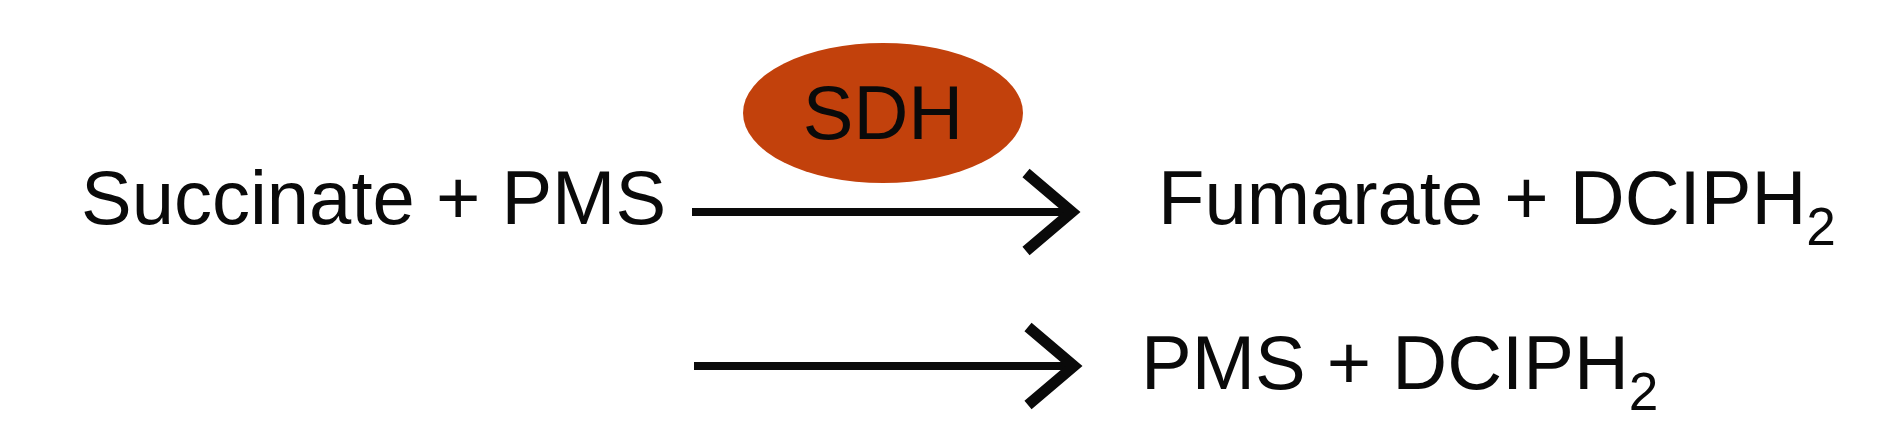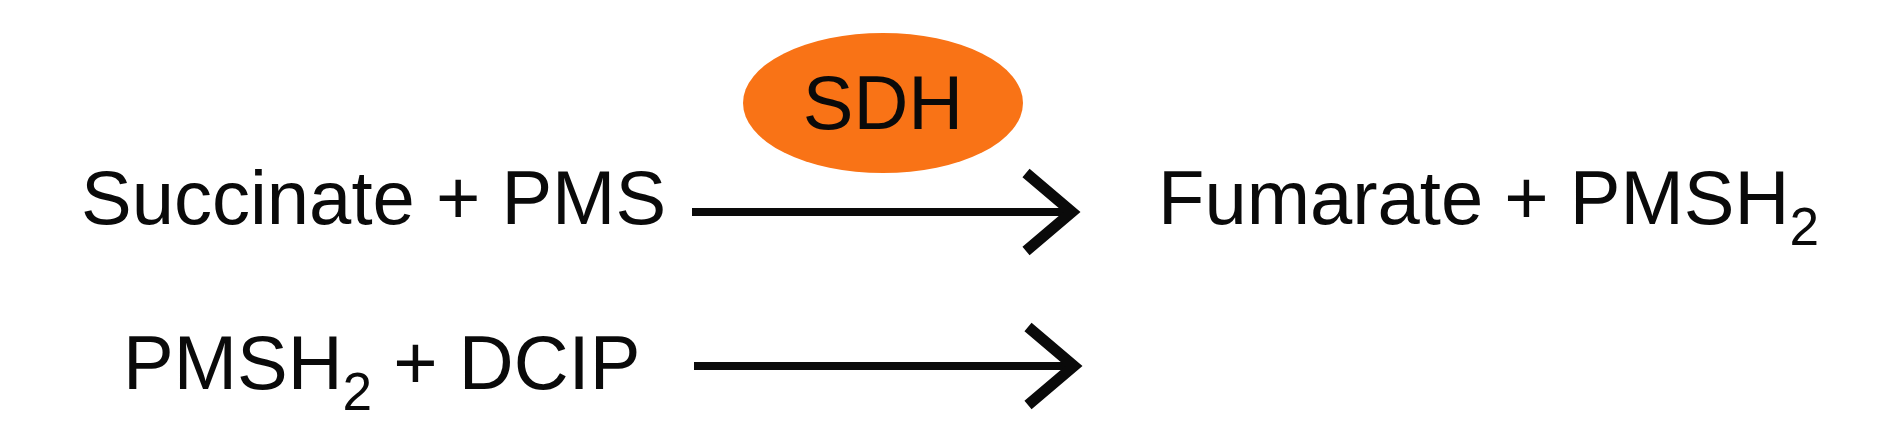--- a/index.html
+++ b/index.html
@@ -25,25 +25,25 @@
     color: #0a0a0a;
   }
   .formula .sub {
     font-size: 0.7em;
     position: relative;
     top: 0.40em;
   }
   .enzyme-ellipse {
     position: absolute;
     left: 743px;
-    top: 33px;
+    top: 43px;
     width: 280px;
     height: 140px;
     border-radius: 50%;
-    background: #f97316;
+    background: #c2410c;
     display: flex;
     align-items: center;
     justify-content: center;
   }
   .enzyme-label {
     font-size: 76px;
     line-height: 1;
     color: #0a0a0a;
   }
   .rxn-arrow {
@@ -70,26 +70,26 @@
   <div class="formula r1-left">
     <span>Succinate + PMS</span><span class="sub"></span><span></span>
   </div>
 
   <svg class="rxn-arrow row1" viewBox="0 0 392 88">
     <line x1="2" y1="44" x2="376" y2="44" stroke="#0a0a0a" stroke-width="8"></line>
     <polyline points="336,5 382,44 336,83" fill="none" stroke="#0a0a0a" stroke-width="11"></polyline>
   </svg>
 
   <div class="formula r1-right">
-    <span>Fumarate + PMSH</span><span class="sub">2</span><span></span>
+    <span>Fumarate + DCIPH</span><span class="sub">2</span><span></span>
   </div>
 
-  <div class="formula r2-left">
-    <span>PMSH</span><span class="sub">2</span><span> + DCIP</span>
-  </div>
 
   <svg class="rxn-arrow row2" viewBox="0 0 392 88">
     <line x1="2" y1="44" x2="376" y2="44" stroke="#0a0a0a" stroke-width="8"></line>
     <polyline points="336,5 382,44 336,83" fill="none" stroke="#0a0a0a" stroke-width="11"></polyline>
   </svg>
 
+  <div class="formula r2-right">
+    <span>PMS + DCIPH</span><span class="sub">2</span><span></span>
+  </div>
 
 </div>
 
 </body></html>

